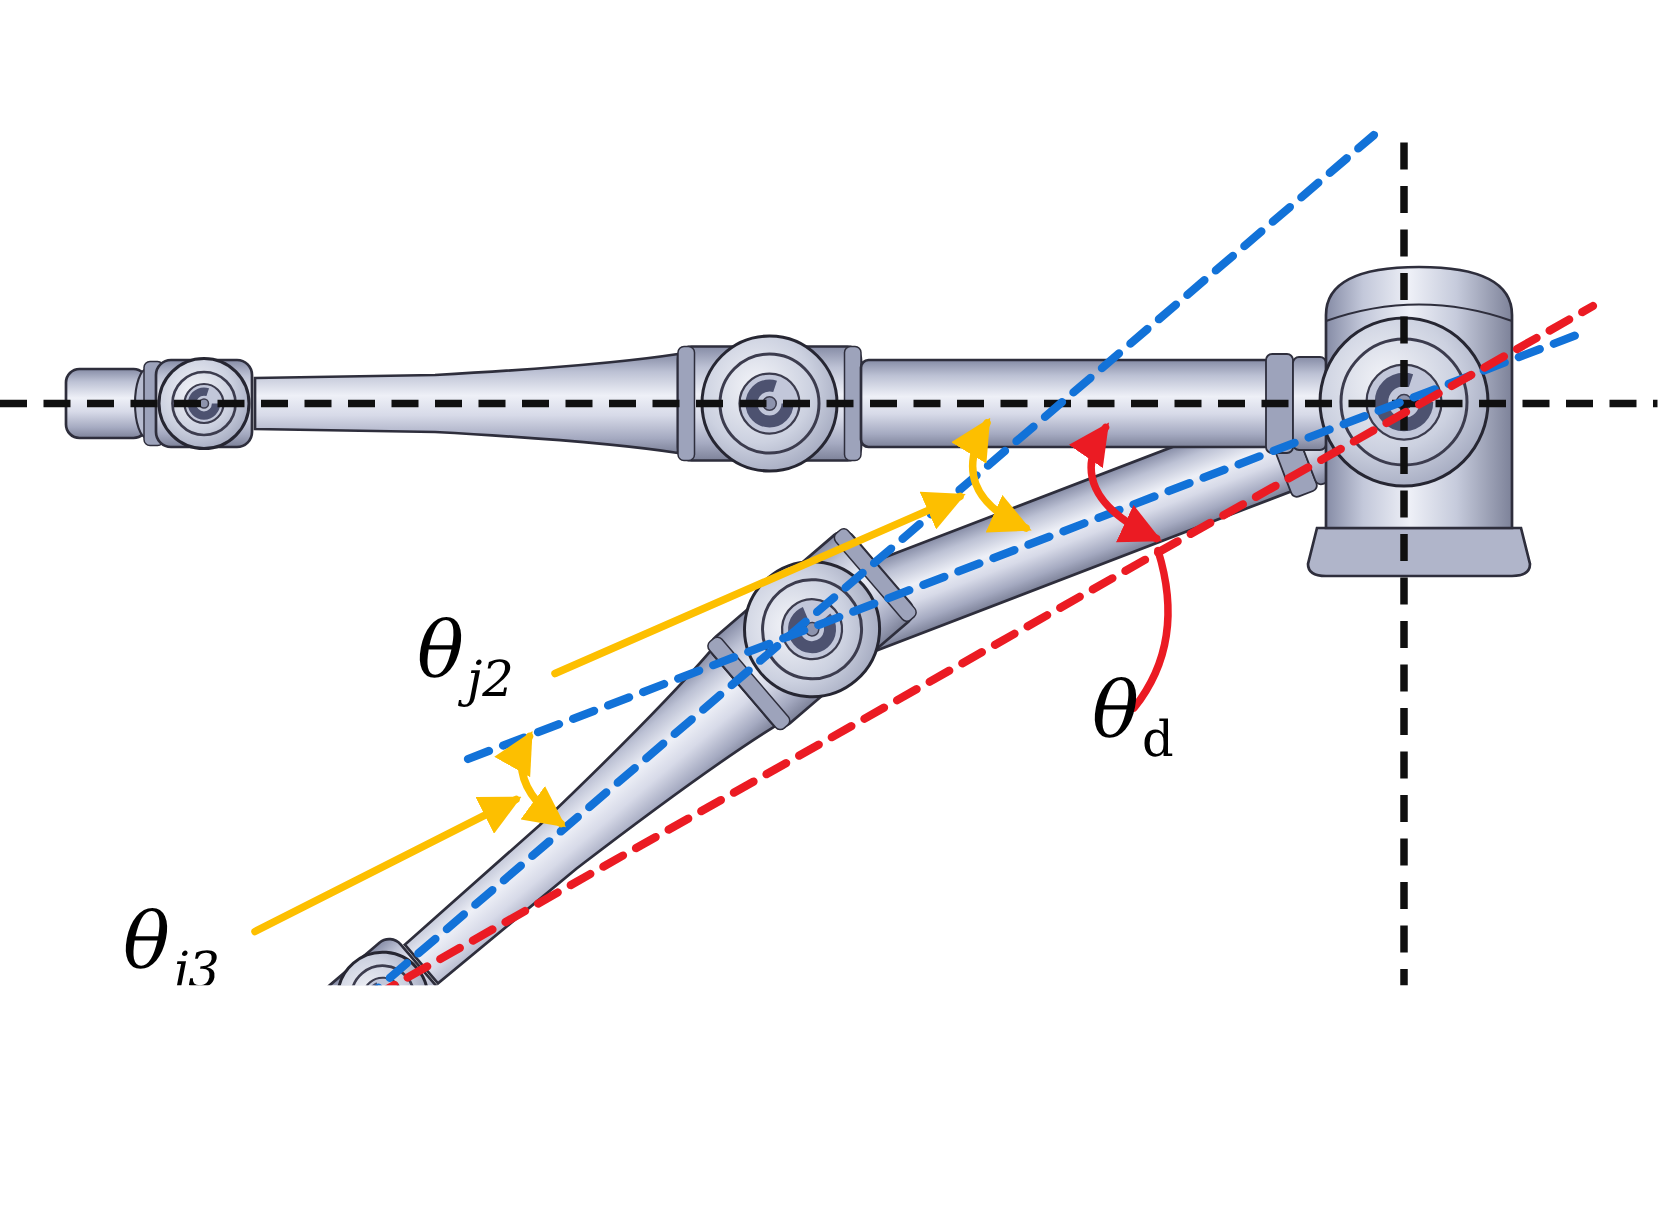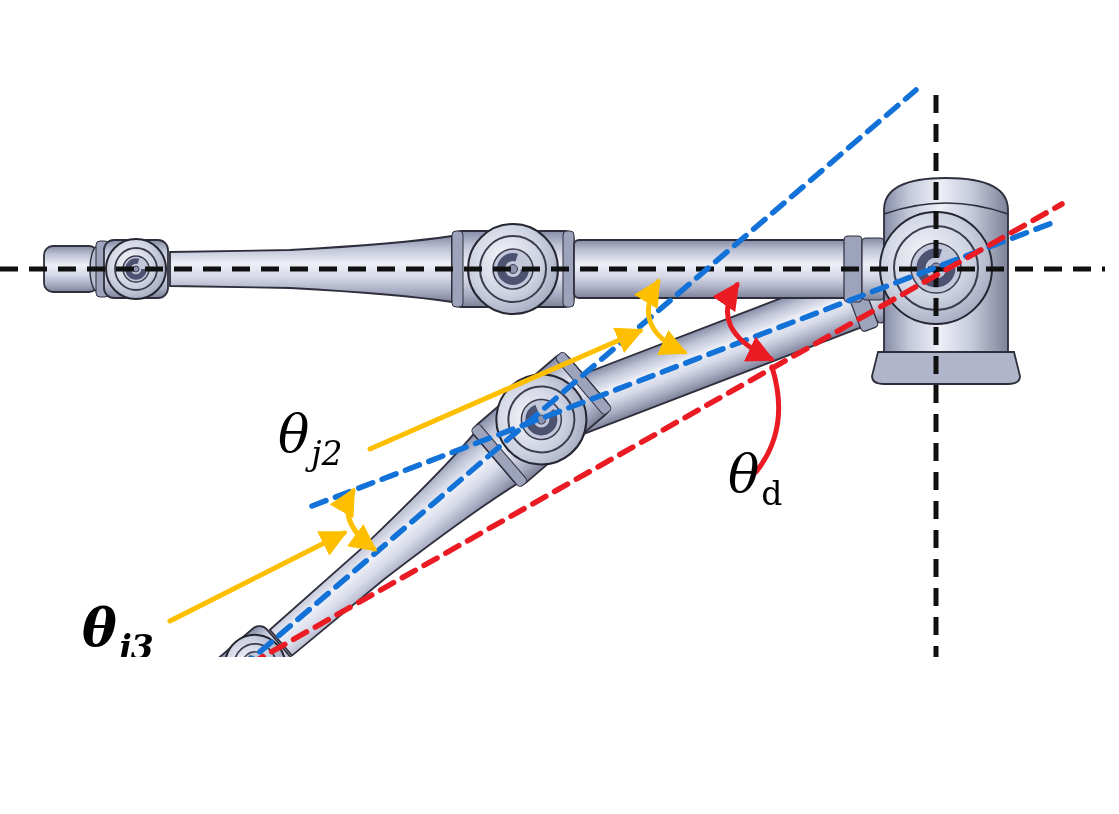--- a/index.html
+++ b/index.html
@@ -136,20 +136,20 @@
   <path class="yellow-stroke" d="M353 491 Q336 521 374 549" marker-start="url(#arrY)" marker-end="url(#arrY)"></path>
   <line class="yellow-stroke" x1="170" y1="621" x2="344" y2="533" marker-end="url(#arrY)"></line>
 
   <path class="red-stroke" d="M737 285 Q707 329 771 359" marker-start="url(#arrR)" marker-end="url(#arrR)"></path>
   <path class="red-stroke" d="M756 472 Q791 428 772 367"></path>
 </svg>
 
   <div class="label" style="left:278px;top:408px;">
     <span class="sym">θ</span><span class="sub">j2</span>
   </div>
-  <div class="label" style="left:82px;top:602px;font-weight:bold;">
+  <div class="label" style="left:82px;top:602px;">
     <span class="sym">θ</span><span class="sub">j3</span>
   </div>
   <div class="label" style="left:728px;top:448px;">
     <span class="sym">θ</span><span class="sub upright">d</span>
   </div>
 
 </div>
 
 </body></html>

